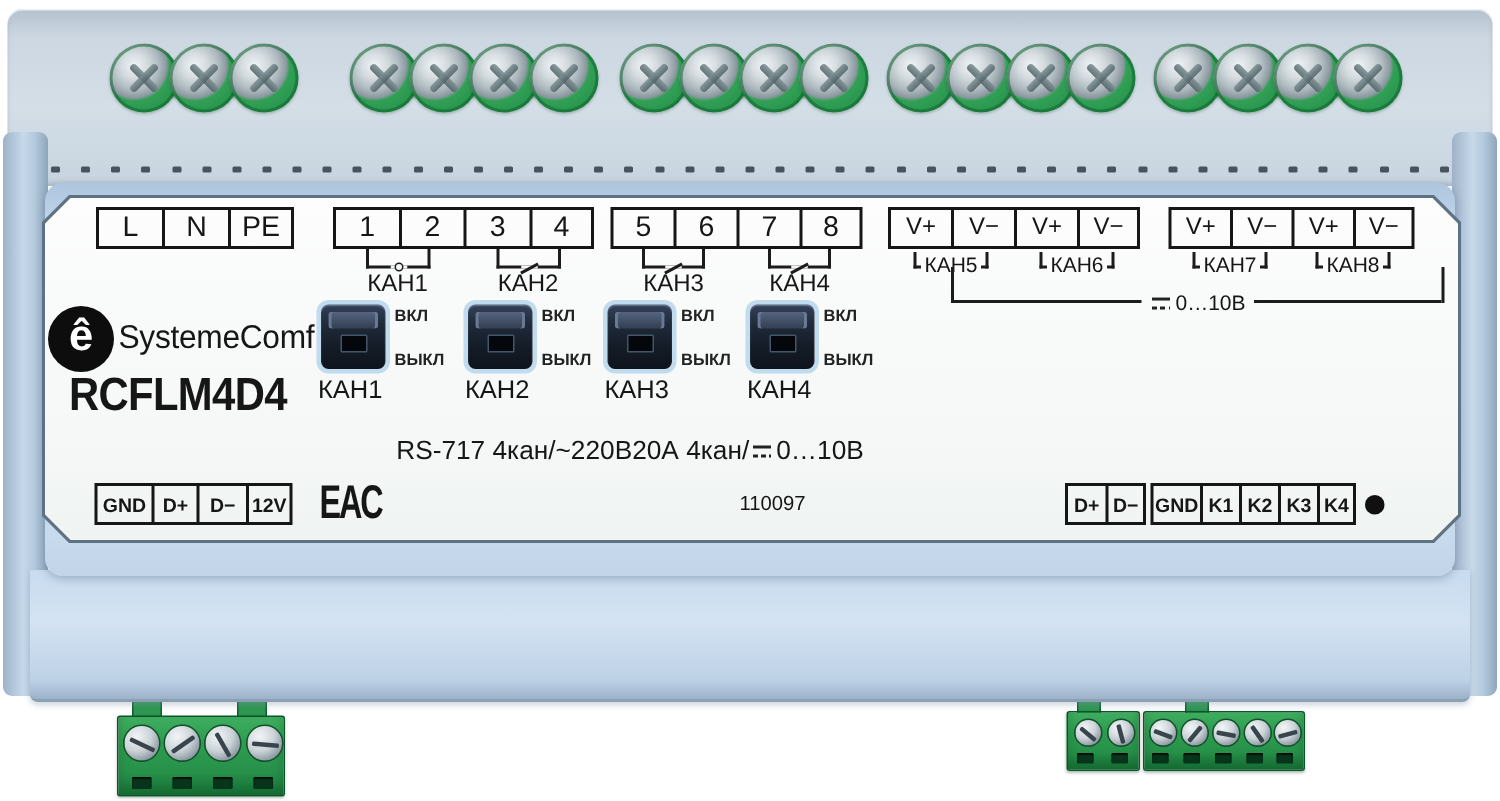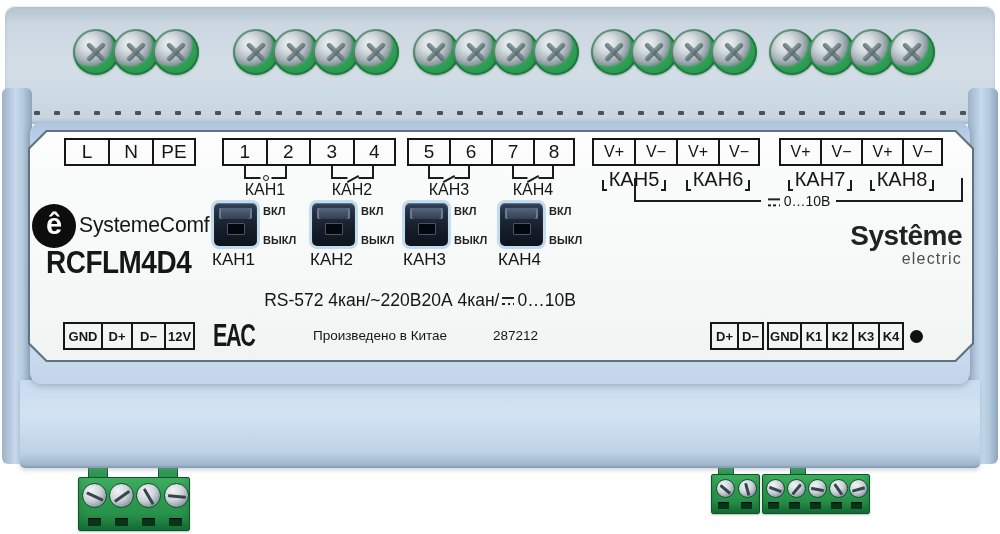--- a/index.html
+++ b/index.html
@@ -69,22 +69,22 @@
          border-bottom:2px solid #1c1c1c; }
   .ubr::before { content:''; position:absolute; left:50%; bottom:-2px; width:11px; height:2px;
          background:#f5f8f7; transform:translateX(-50%); }
   .ubr .tick { position:absolute; left:50%; bottom:-3px; width:13px; height:2px; background:#1c1c1c;
          transform:translate(-50%,0) rotate(-28deg); }
   .ubr .dotp { position:absolute; left:50%; bottom:-4px; width:6px; height:6px; border:1.6px solid #1c1c1c;
          border-radius:50%; transform:translateX(-50%); background:#f5f8f7; }
   .kan { position:absolute; font-size:16px; text-align:center; width:60px; }
 
   
-  .kanv { position:absolute; display:flex; justify-content:center; align-items:flex-end;
-          width:68px; font-size:20px; }
+  .kanv { position:absolute; display:flex; justify-content:center; align-items:flex-start;
+          width:68px; font-size:14px; }
   .kanv .cl { width:5px; height:11px; border-left:2px solid #1c1c1c; border-bottom:2px solid #1c1c1c; margin-right:2px; }
   .kanv .cr { width:5px; height:11px; border-right:2px solid #1c1c1c; border-bottom:2px solid #1c1c1c; margin-left:2px; }
 
   
   .range-br { position:absolute; display:flex; align-items:stretch; }
   .range-br .leg { width:2px; background:#1c1c1c; }
   .range-br .line { flex:1; align-self:flex-end; height:2px; background:#1c1c1c; }
   .range-text { align-self:flex-end; transform:translateY(46%); padding:0 6px; display:flex;
           align-items:center; gap:3px; font-size:14px; }
 
@@ -332,41 +332,36 @@
       <div class="swkan" style="left:280px;top:118px">КАН2</div>
       <div class="swkan" style="left:373px;top:118px">КАН3</div>
       <div class="swkan" style="left:468px;top:118px">КАН4</div>
 
       <div class="logo-circle" style="left:2px;top:72px">
           <span>ê</span>
         </div>
       <div class="brand-name" style="left:49px;top:80px">SystemeComf</div>
       <div class="model" style="left:16px;top:113px">RCFLM4D4</div>
 
-      <div class="wordmark" style="left:770px;top:90px;width:162px">
-        <div class="l1">Systême</div>
-        <div class="l2">electric</div>
-      </div>
 
       <div class="title-line" style="left:190px;top:158px">
-        <span>RS-572 4кан/~220В20А 4кан/</span>
+        <span>RS-717 4кан/~220В20А 4кан/</span>
           <i class="dc"></i>
           <span>0…10В</span>
       </div>
 
       <div class="tbox small" style="left:33px;top:190px;width:132px">
         <div class="tcell" style="width:38px">GND</div>
         <div class="tcell" style="width:30px">D+</div>
         <div class="tcell" style="width:33px">D−</div>
         <div class="tcell">12V</div>
       </div>
 
       <div class="eac" style="left:183px;top:187px">EAC</div>
-      <div class="made" style="left:235px;top:196px;width:230px;text-align:center">Произведено в Китае</div>
-      <div class="made" style="left:463px;top:196px">287212</div>
+      <div class="made" style="left:463px;top:196px">110097</div>
 
       <div class="tbox small" style="left:680px;top:190px;width:54px">
         <div class="tcell" style="width:27px">D+</div>
         <div class="tcell">D−</div>
       </div>
       <div class="tbox small" style="left:737px;top:190px;width:137px">
         <div class="tcell" style="width:33px">GND</div>
         <div class="tcell" style="width:26px">K1</div>
         <div class="tcell" style="width:26px">K2</div>
         <div class="tcell" style="width:26px">K3</div>

